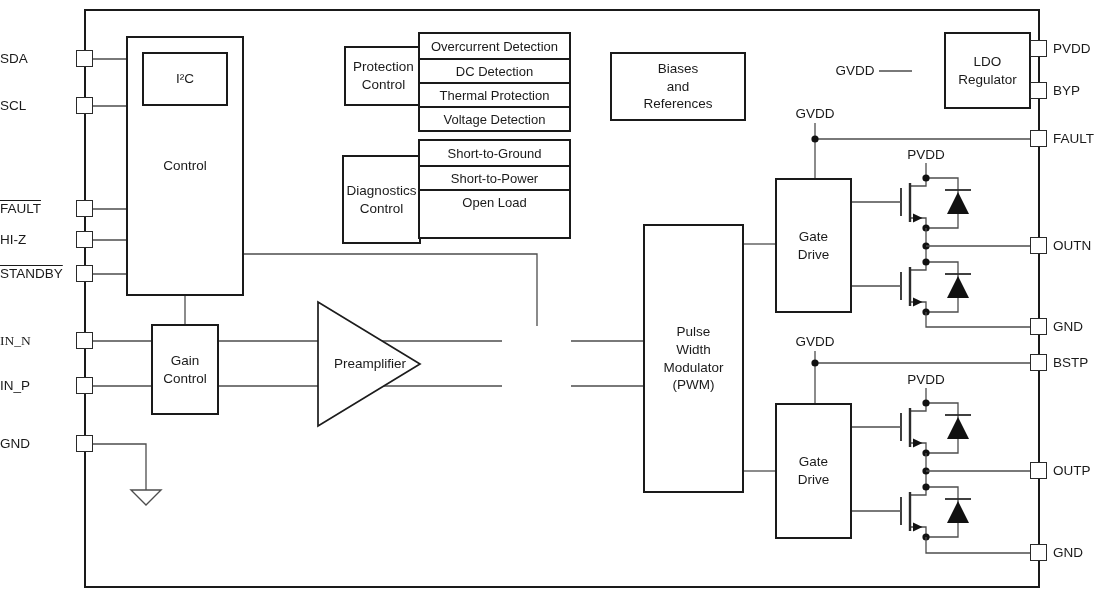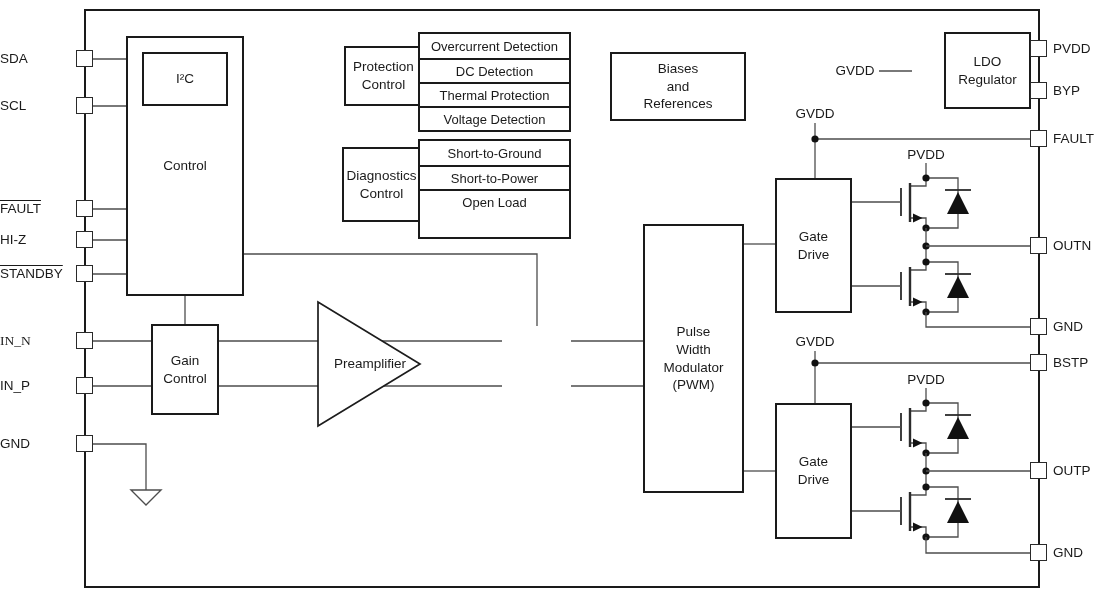--- a/index.html
+++ b/index.html
@@ -150,21 +150,21 @@
 
   <div class="block" style="left:344px;top:46px;width:79px;height:60px;">Protection
 Control</div>
   <div class="stack" style="left:418px;top:32px;width:153px;height:100px;">
     <div>Overcurrent Detection</div>
     <div>DC Detection</div>
     <div>Thermal Protection</div>
     <div>Voltage Detection</div>
   </div>
 
-  <div class="block" style="left:342px;top:147px;width:79px;height:75px;">Diagnostics
+  <div class="block" style="left:342px;top:155px;width:79px;height:89px;">Diagnostics
 Control</div>
   <div class="stack" style="left:418px;top:139px;width:153px;height:100px;">
     <div>Short-to-Ground</div>
     <div>Short-to-Power</div>
     <div>Open Load</div>
   </div>
 
   <div class="netlabel" style="left:827px;top:63px;">GVDD</div>
   <div class="netlabel" style="left:787px;top:106px;">GVDD</div>
   <div class="netlabel" style="left:787px;top:334px;">GVDD</div>

